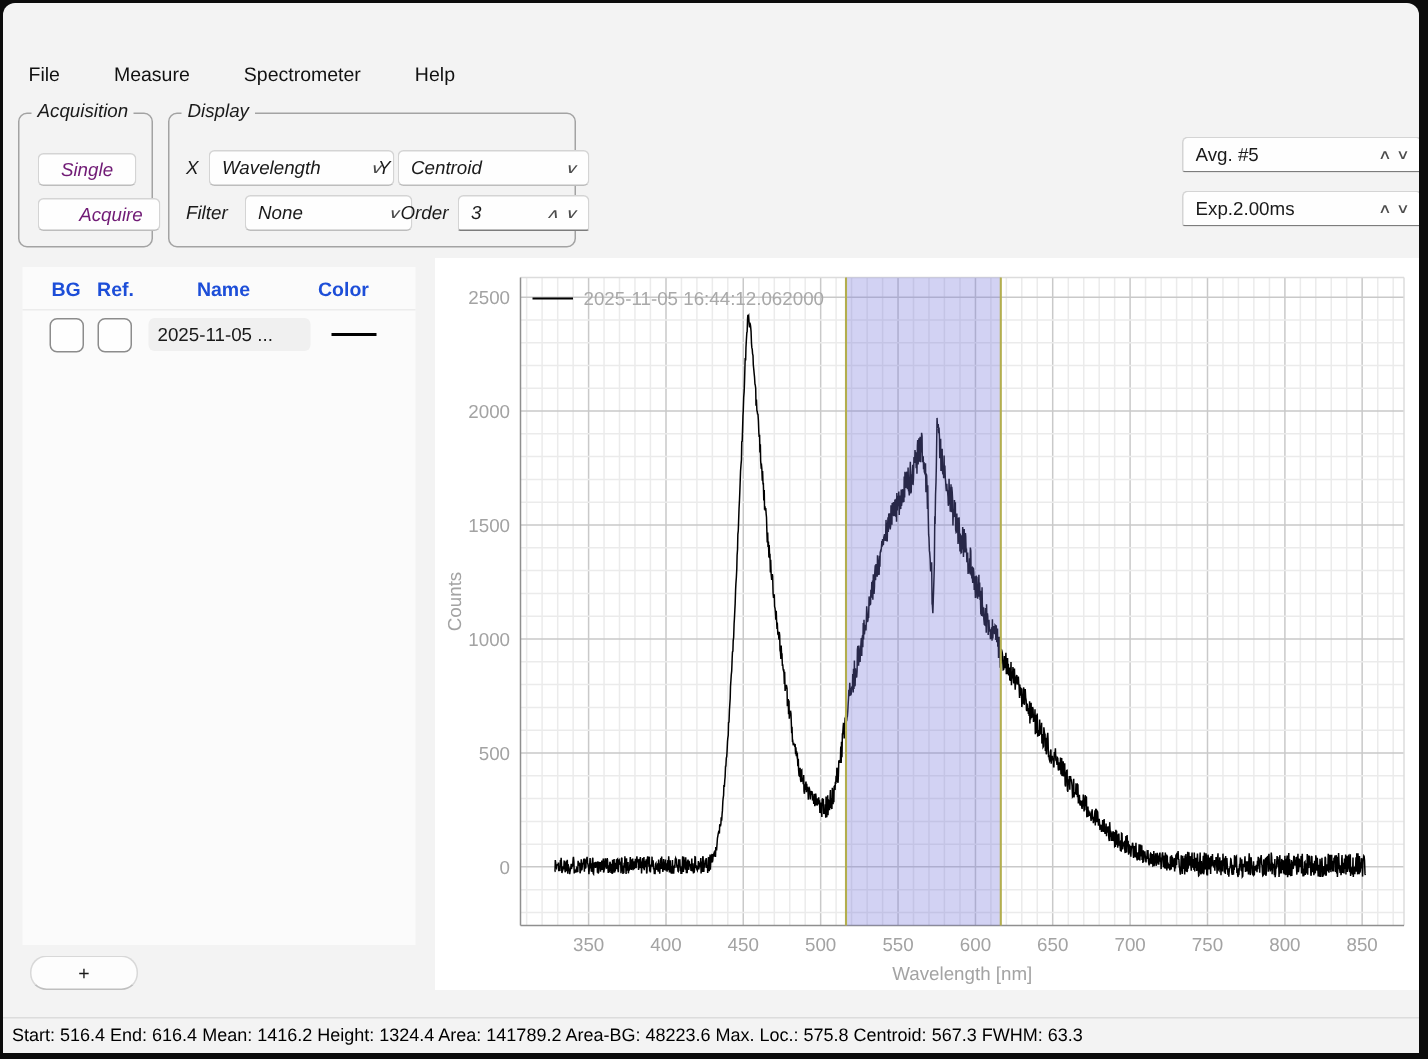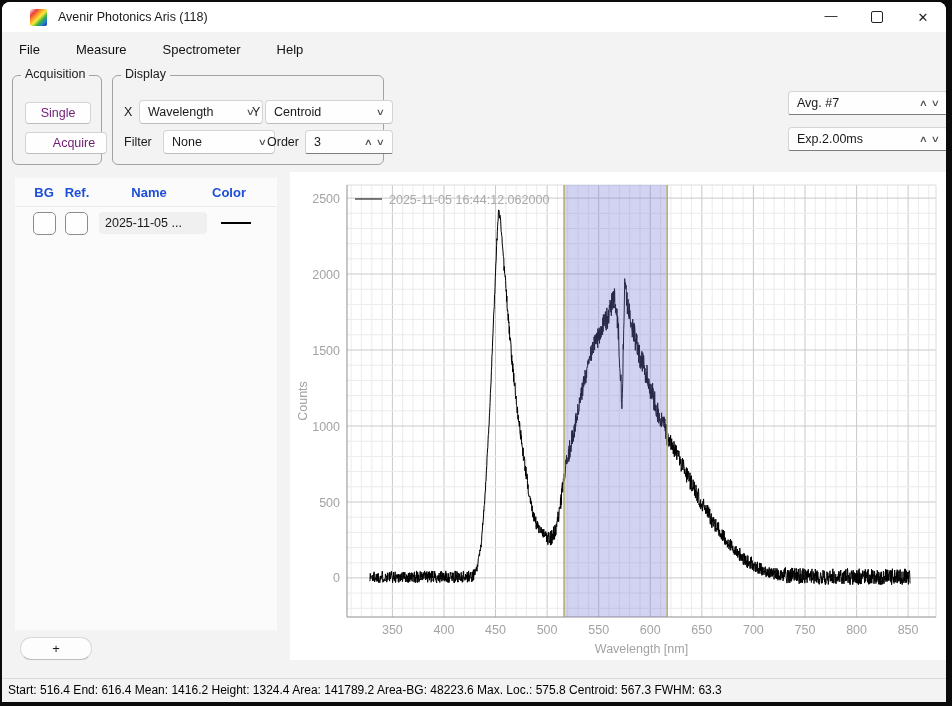--- a/index.html
+++ b/index.html
@@ -13,21 +13,21 @@
   .title-text{position:absolute;left:56px;top:0;height:30px;line-height:30px;font-size:12.5px;color:#1a1a1a;}
   .win-controls{position:absolute;right:0;top:0;height:30px;display:flex;}
   .win-btn{width:46px;height:30px;display:flex;align-items:center;justify-content:center;color:#222;}
   .glyph-min{font-size:13px;line-height:30px;transform:translateY(-1px);}
   .glyph-max{width:10px;height:10px;border:1.2px solid #222;border-radius:2px;}
   .glyph-close{font-size:13px;}
   
   .menubar{position:absolute;left:14px;top:32px;height:30px;display:flex;gap:30px;align-items:center;}
   .menu-item{font-size:13px;color:#111;padding:2px 3px;}
   
-  .groupbox{position:absolute;border:1px solid #a3a3a3;border-radius:6px;}
+  .groupbox{position:absolute;border:1px solid #a3a3a3;border-radius:6px;font-style:italic;}
   .groupbox .gb-label{position:absolute;top:-9px;left:8px;background:#f3f3f3;padding:0 4px;
     font-size:12.5px;color:#1a1a1a;}
   .btn{position:absolute;background:#fefefe;border:1px solid #d4d4d4;border-bottom-color:#bdbdbd;
     border-radius:4px;font-size:12.5px;color:#701a75;display:flex;align-items:center;justify-content:center;}
   .dropdown,.spinbox{position:absolute;background:#fefefe;border:1px solid #d4d4d4;border-bottom-color:#bdbdbd;
     border-radius:4px;display:flex;align-items:center;font-size:12.5px;color:#1a1a1a;padding:0 8px;}
   .dd-value{flex:1;white-space:nowrap;overflow:hidden;}
   .chev{color:#4c4c4c;font-size:9px;margin-left:6px;transform:scaleX(1.4);}
   .spin-underline{border-bottom:1px solid #7c7c7c;border-radius:4px 4px 2px 2px;}
   .field-label{position:absolute;font-size:12.5px;color:#1a1a1a;line-height:24px;}
@@ -52,35 +52,20 @@
   .chart-panel{position:absolute;left:288px;top:170px;width:656px;height:488px;background:#ffffff;}
   
   .statusbar{position:absolute;left:0;top:676px;width:100%;height:24px;background:#f3f3f3;
     border-top:1px solid #dcdcdc;font-size:12px;color:#000;line-height:23px;padding-left:6px;}
 </style>
 </head>
 <body>
 
 <div class="window">
 
-  <div class="titlebar">
-    <div class="app-icon"></div>
-    <div class="title-text">Avenir Photonics Aris (118)</div>
-    <div class="win-controls">
-      <div class="win-btn">
-        <span class="glyph-min">—</span>
-      </div>
-      <div class="win-btn">
-        <span class="glyph-max"></span>
-      </div>
-      <div class="win-btn">
-        <span class="glyph-close">✕</span>
-      </div>
-    </div>
-  </div>
 
   <div class="menubar" id="menubar">
       <span class="menu-item">File</span>
       <span class="menu-item">Measure</span>
       <span class="menu-item">Spectrometer</span>
       <span class="menu-item">Help</span>
     </div>
 
   <div class="groupbox" style="left:10px;top:73px;width:88px;height:88px;">
     <span class="gb-label">Acquisition</span>
@@ -107,21 +92,21 @@
     </div>
     <span class="field-label" style="left:154px;top:54px;">Order</span>
     <div class="spinbox spin-underline" style="left:192px;top:54px;width:70px;height:22px;">
       <span class="dd-value">3</span>
       <span class="chev">∧</span>
       <span class="chev">∨</span>
     </div>
   </div>
 
   <div class="spinbox spin-underline" style="left:786px;top:89px;width:142px;height:22px;">
-    <span class="dd-value">Avg. #7</span>
+    <span class="dd-value">Avg. #5</span>
     <span class="chev">∧</span>
     <span class="chev">∨</span>
   </div>
   <div class="spinbox spin-underline" style="left:786px;top:125px;width:142px;height:22px;">
     <span class="dd-value">Exp.2.00ms</span>
     <span class="chev">∧</span>
     <span class="chev">∨</span>
   </div>
 
   <div class="panel-table">

